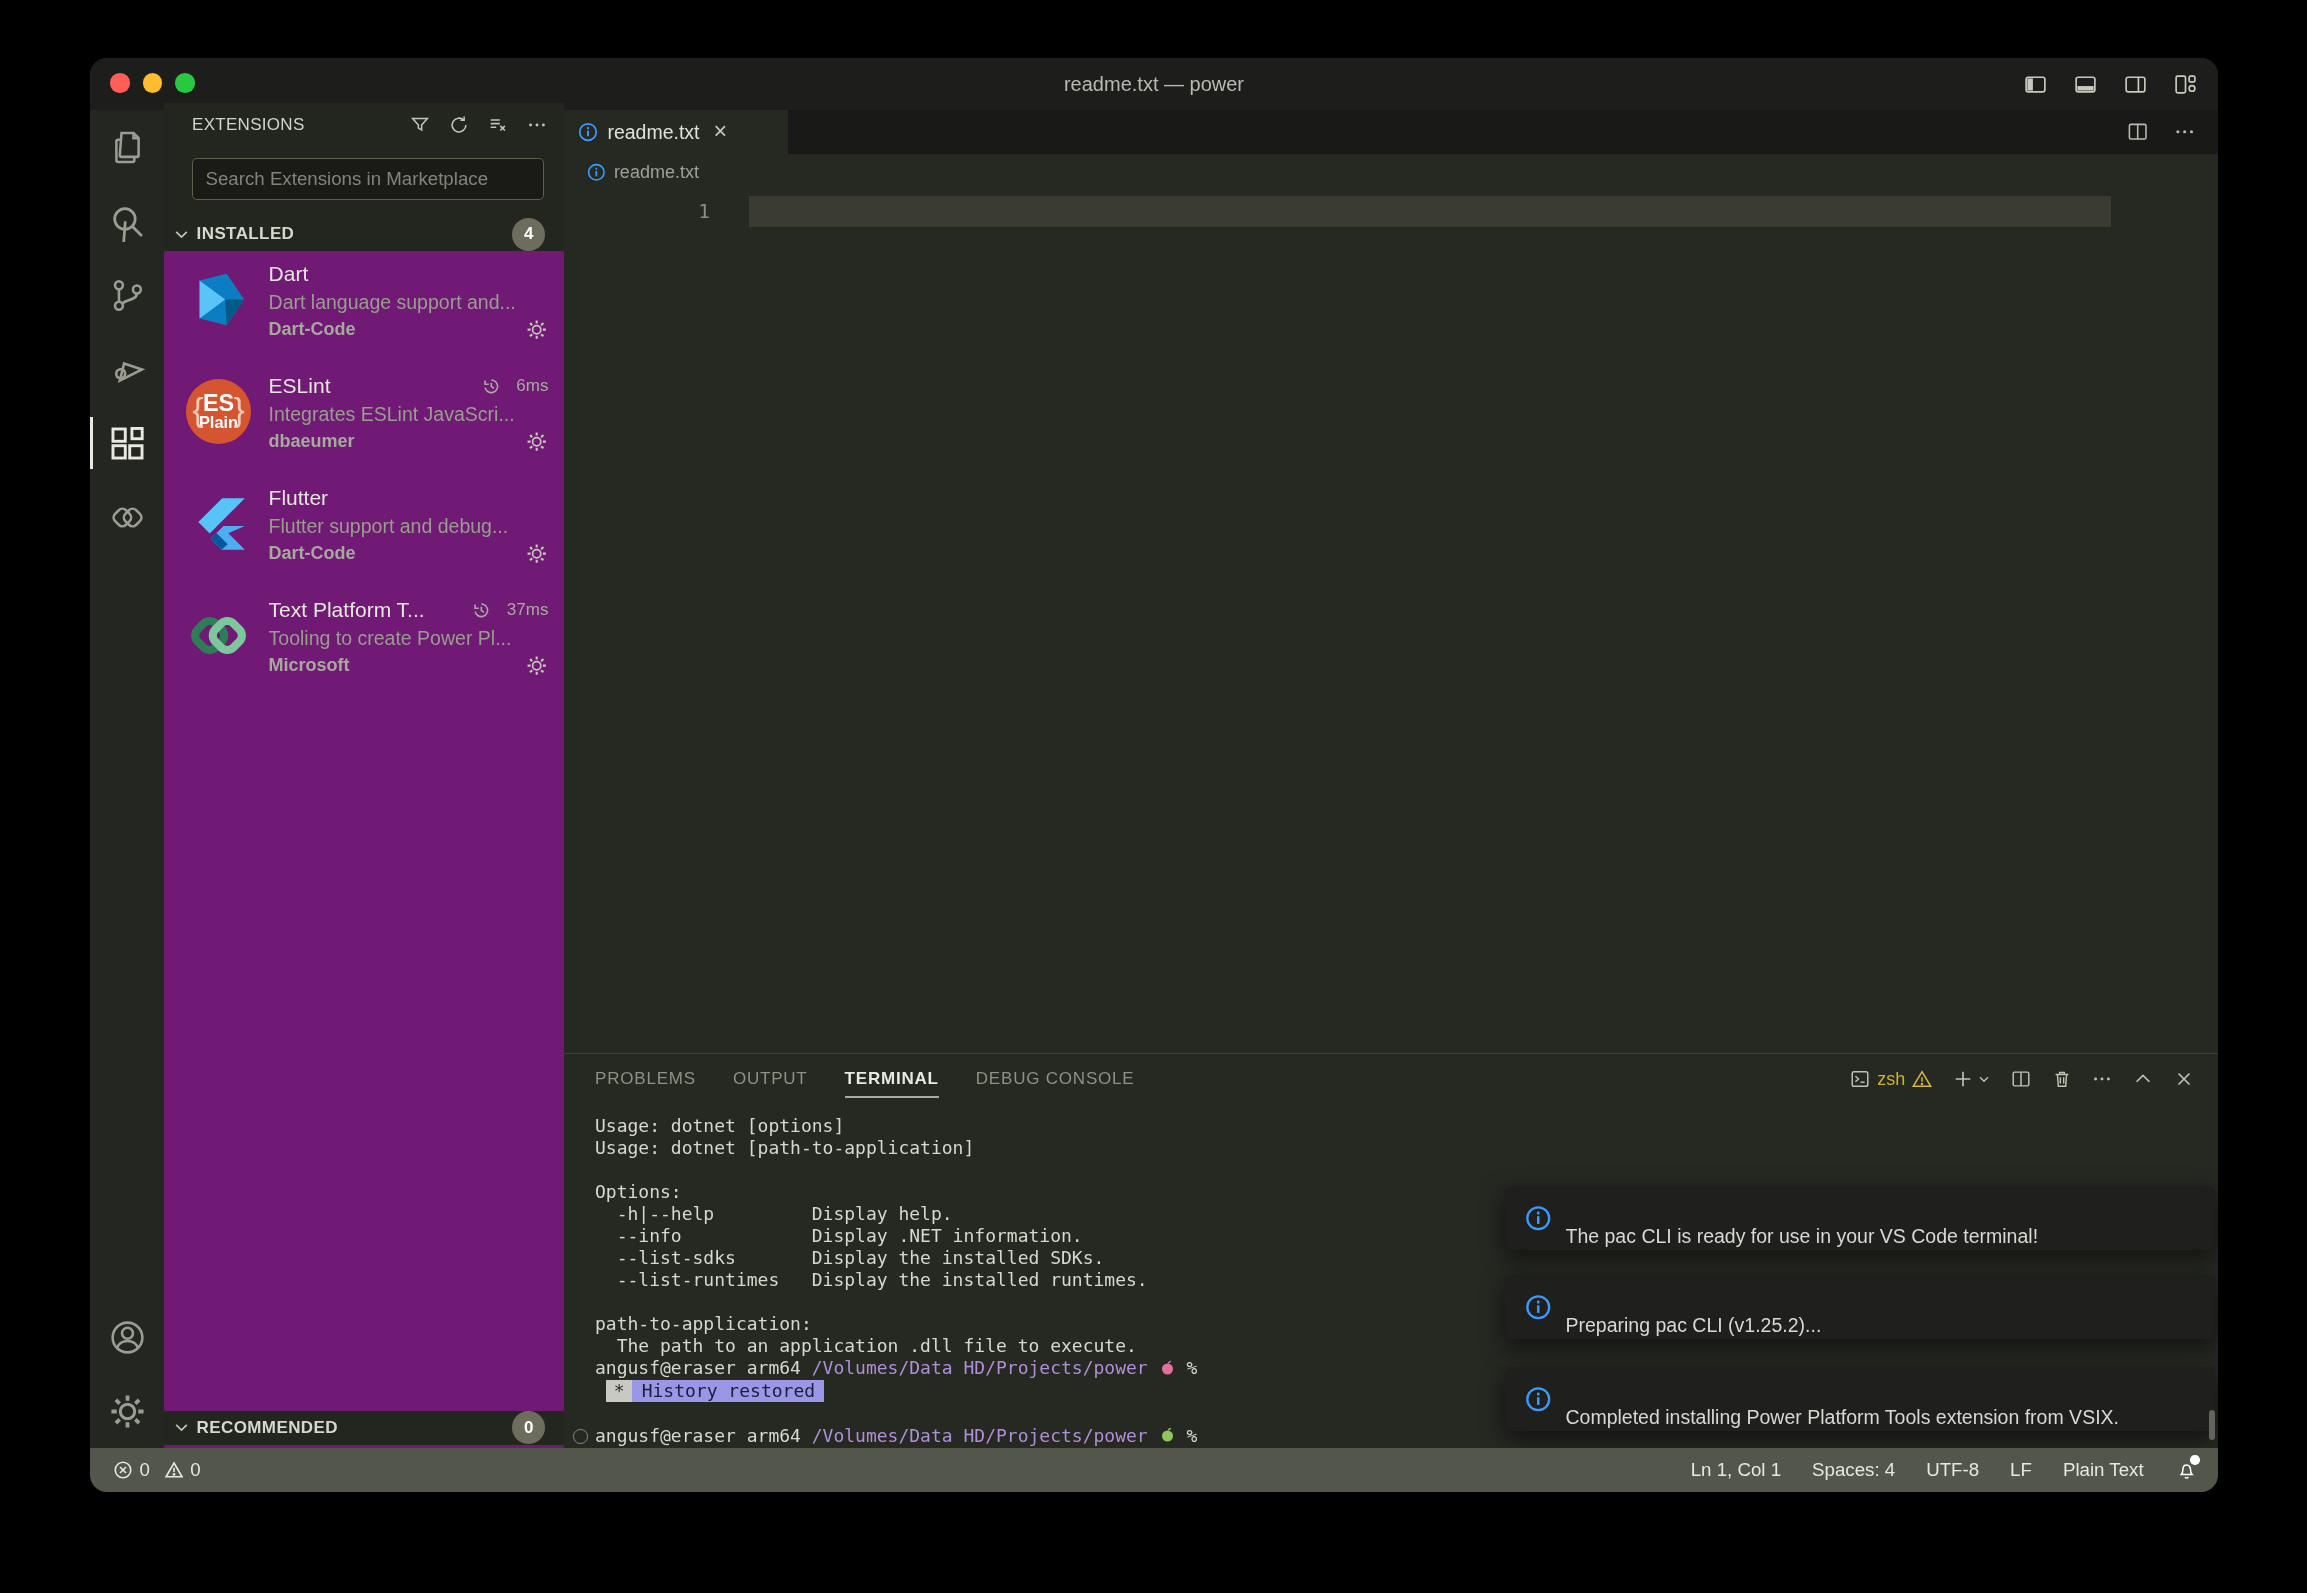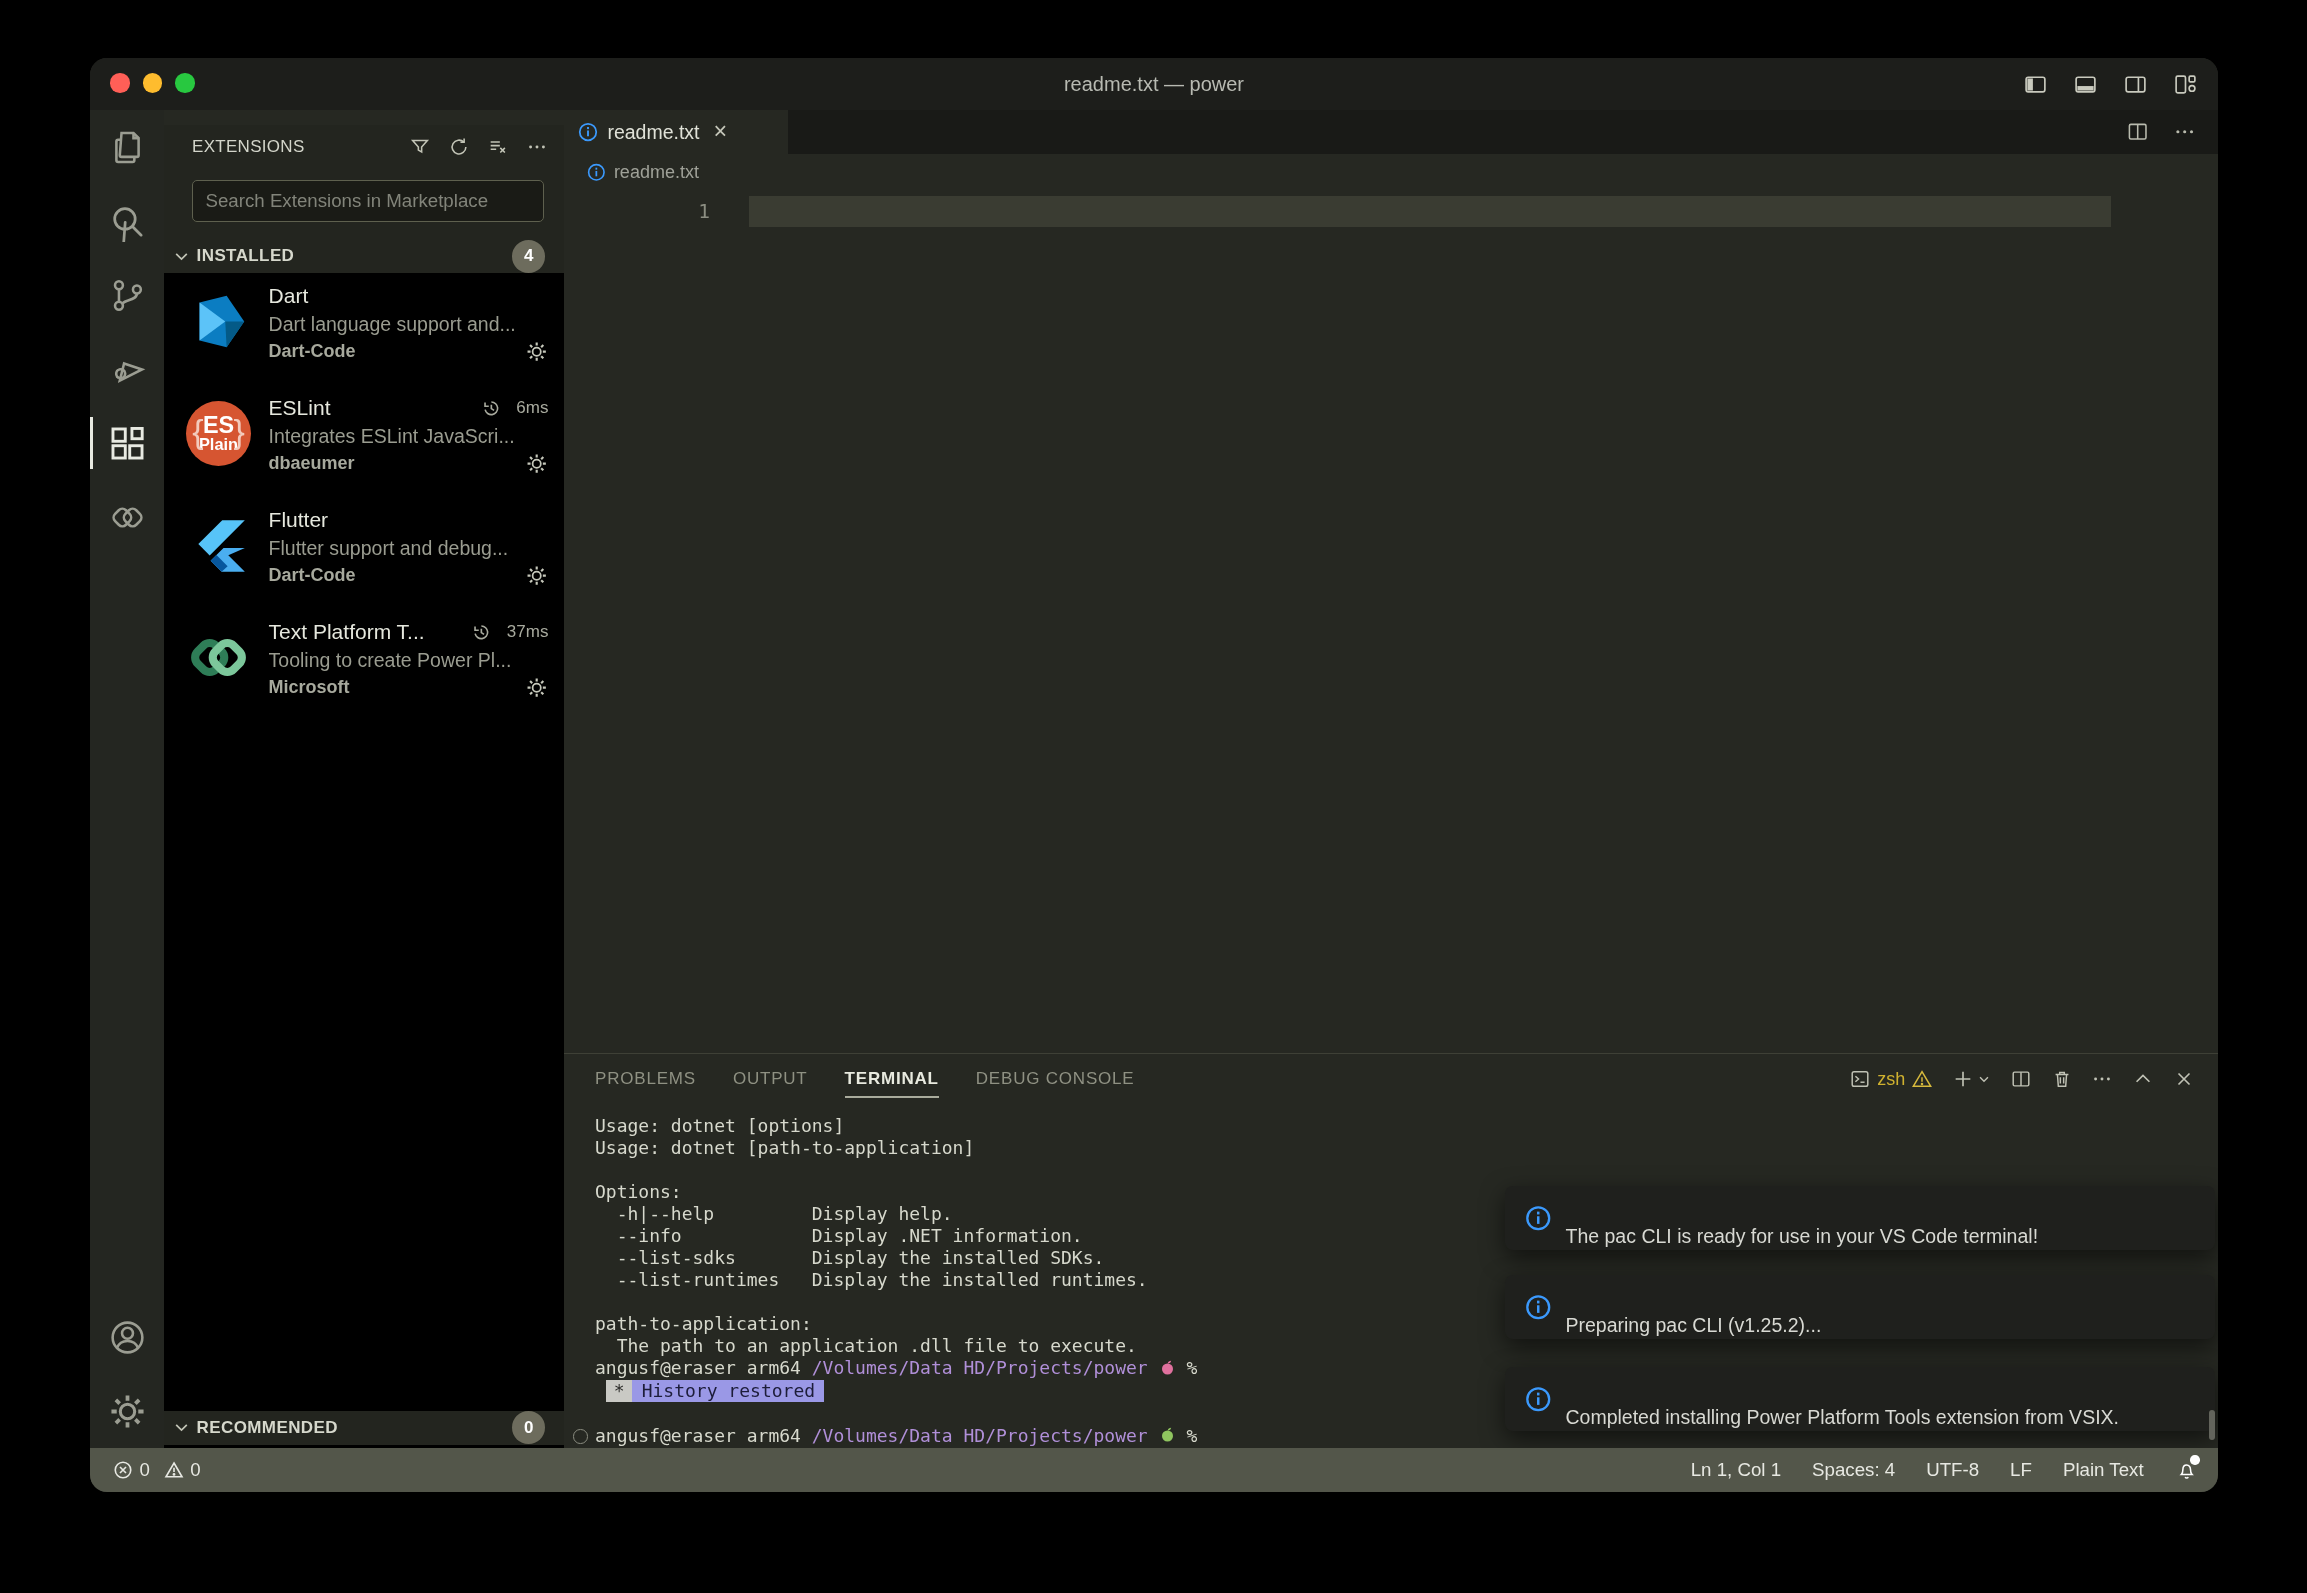--- a/index.html
+++ b/index.html
@@ -19,21 +19,21 @@
   .tb-icons{position:absolute;right:20px;top:0;height:52px;display:flex;align-items:center;gap:25px;color:#c9cabe;}
 
   
   .activitybar{position:absolute;left:0;top:52px;width:74px;bottom:44px;background:#242621;}
   .ab-item{position:relative;width:74px;height:74px;display:flex;align-items:center;justify-content:center;color:#9b9d92;}
   .ab-item.active{color:#e8eae2;}
   .ab-item.active::before{content:"";position:absolute;left:0;top:11px;bottom:11px;width:3.1px;background:#e8eae2;}
   .ab-bottom{position:absolute;bottom:0;left:0;}
 
   
-  .sidebar{position:absolute;left:74px;top:67px;width:400px;bottom:44px;background:#000000;}
+  .sidebar{position:absolute;left:74px;top:45px;width:400px;bottom:44px;background:#701a75;}
   .sb-top{position:absolute;left:0;top:0;right:0;height:114px;background:#23251f;}
   .sb-header{position:absolute;left:0;top:0;right:0;height:44px;display:flex;align-items:center;}
   .sb-title{margin-left:28px;font-size:17px;color:#d3d5ca;letter-spacing:0.3px;}
   .sb-header-icons{margin-left:auto;margin-right:15.6px;display:flex;gap:17px;color:#c2c4b6;align-items:center;}
   .sb-search{position:absolute;left:28px;right:20px;top:55px;height:42px;background:#1a1b16;border:1.6px solid #5e604e;
              border-radius:5px;box-sizing:border-box;display:flex;align-items:center;}
   .sb-search input{background:transparent;border:none;outline:none;color:#cfd1c6;font-size:18.7px;padding:0 12.5px;width:100%;
              font-family:"Liberation Sans",sans-serif;}
   .sb-search input::placeholder{color:#82847a;}
   .sb-strip{position:absolute;left:0;right:0;height:34px;background:#23251f;display:flex;align-items:center;color:#d6d8cc;}

